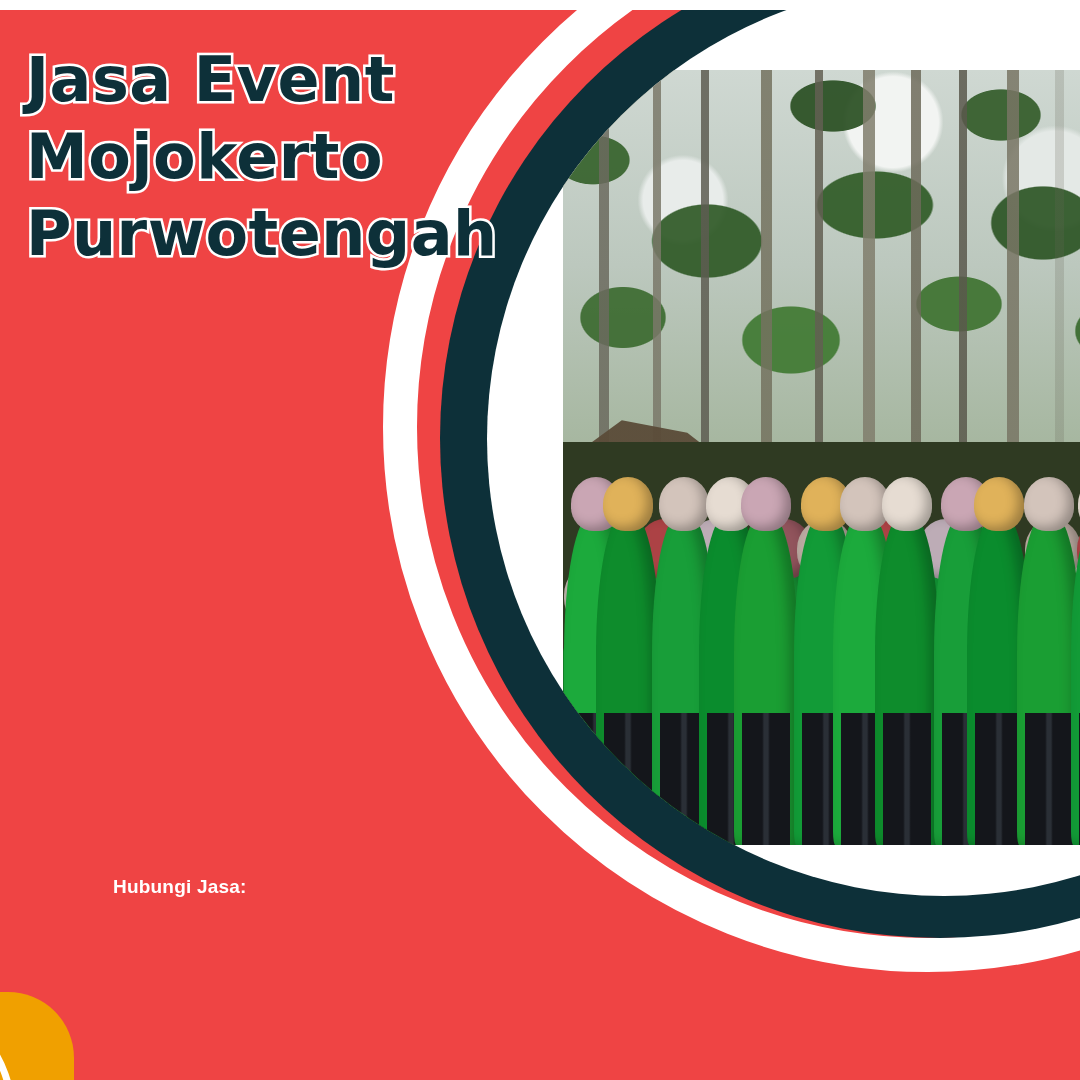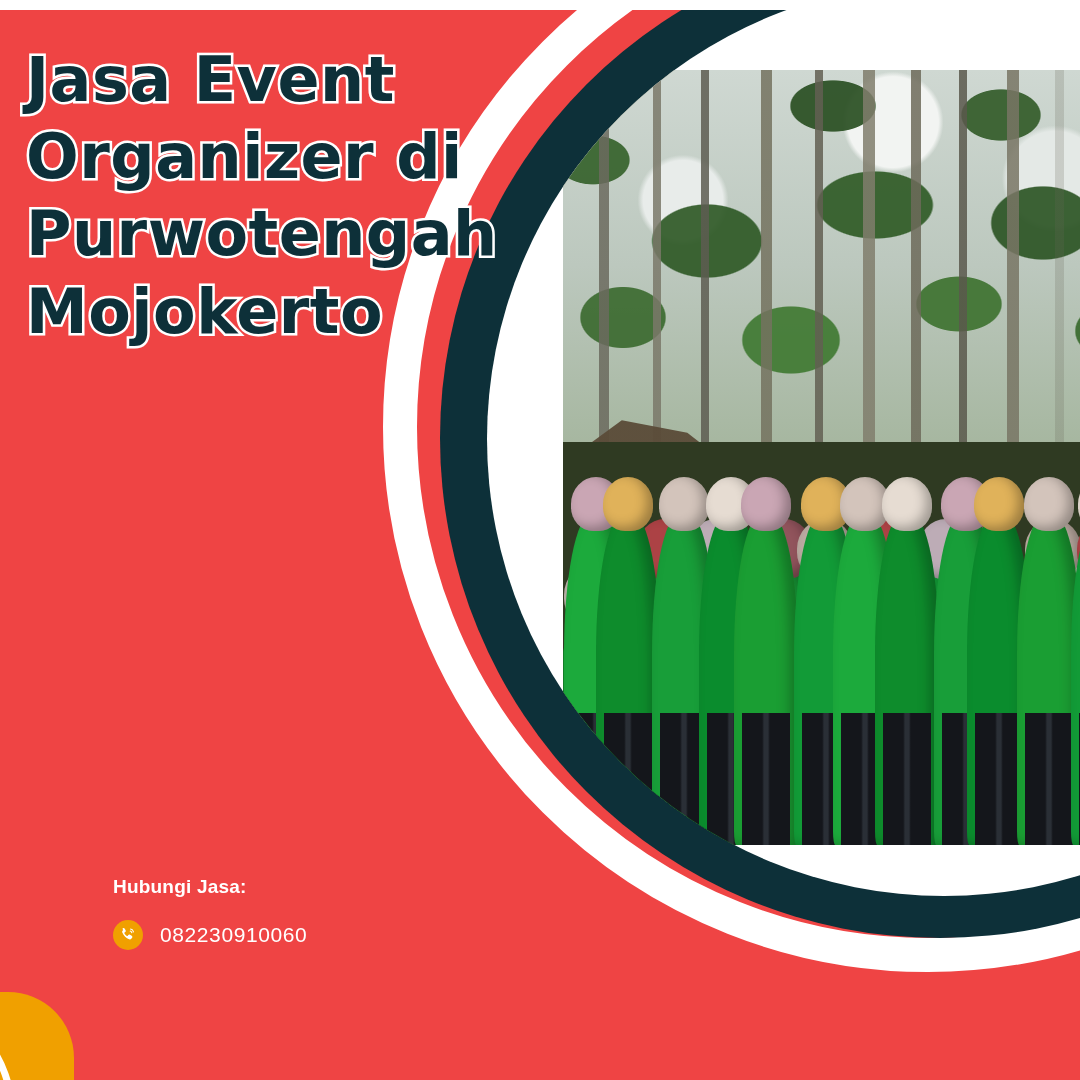--- a/index.html
+++ b/index.html
@@ -271,37 +271,26 @@
           <div class="head" style="left: 461.48px; bottom: 314.46px; width: 50px; height: 54px; z-index: 6; background: rgb(211, 196, 187); filter: brightness(1); box-shadow: rgba(0, 0, 0, 0.3) -6px -4px 12px inset;"></div>
           <div class="pers" style="left: 508.311px; width: 64px; height: 330.46px; z-index: 5; background: rgb(23, 153, 58); filter: brightness(1) saturate(1.05); box-shadow: rgba(0, 0, 0, 0.28) -8px 0px 14px inset;"></div>
           <div class="pers" style="left: 516.311px; width: 48px; height: 132.184px; z-index: 5; border-radius: 0px; background: linear-gradient(90deg, rgb(20, 22, 27) 0px, rgb(20, 22, 27) 42%, rgb(42, 47, 54) 46%, rgb(42, 47, 54) 54%, rgb(20, 22, 27) 58%, rgb(20, 22, 27) 100%);"></div>
           <div class="head" style="left: 515.311px; bottom: 314.46px; width: 50px; height: 54px; z-index: 6; background: rgb(230, 220, 210); filter: brightness(1); box-shadow: rgba(0, 0, 0, 0.3) -6px -4px 12px inset;"></div>
         </div>
     </div>
   </div>
 
   <div id="title">
     <span class="ln">Jasa Event</span>
-    <span class="ln">Organizer di</span>
+    <span class="ln">Mojokerto</span>
     <span class="ln">Purwotengah</span>
-    <span class="ln">Mojokerto</span>
   </div>
 
   <div id="contact">
     <div id="contact-label">Hubungi Jasa:</div>
-    <div id="contact-row">
-      <span id="phone-icon">
-        <svg width="18" height="18" viewBox="0 0 18 18" aria-hidden="true">
-          <path d="M3.6 2.2c.7-.5 1.6-.3 2 .4l1 1.7c.35.6.2 1.35-.35 1.75l-.7.5c-.25.2-.3.5-.2.75.5 1.2 1.45 2.15 2.65 2.65.28.1.58.04.77-.2l.5-.68c.4-.55 1.15-.7 1.75-.35l1.7 1c.7.4.9 1.3.4 2l-.6.8c-.55.75-1.5 1.05-2.4.8C7.2 12.2 4.6 9.6 3.3 6.5c-.35-.85-.05-1.8.7-2.35z" fill="#ffffff"></path>
-          <path d="M11.6 3.1c1.4.3 2.5 1.4 2.85 2.8" stroke="#ffffff" stroke-width="1.05" fill="none" stroke-linecap="round"></path>
-          <path d="M11.2 5.1c.8.2 1.45.85 1.65 1.65" stroke="#ffffff" stroke-width="1.05" fill="none" stroke-linecap="round"></path>
-        </svg>
-      </span>
-      <span id="phone-number">082230910060</span>
-    </div>
   </div>
 
   <div id="orange-blob">
     <div id="orange-arc"></div>
   </div>
 
 
 </div>
 
 </body></html>

